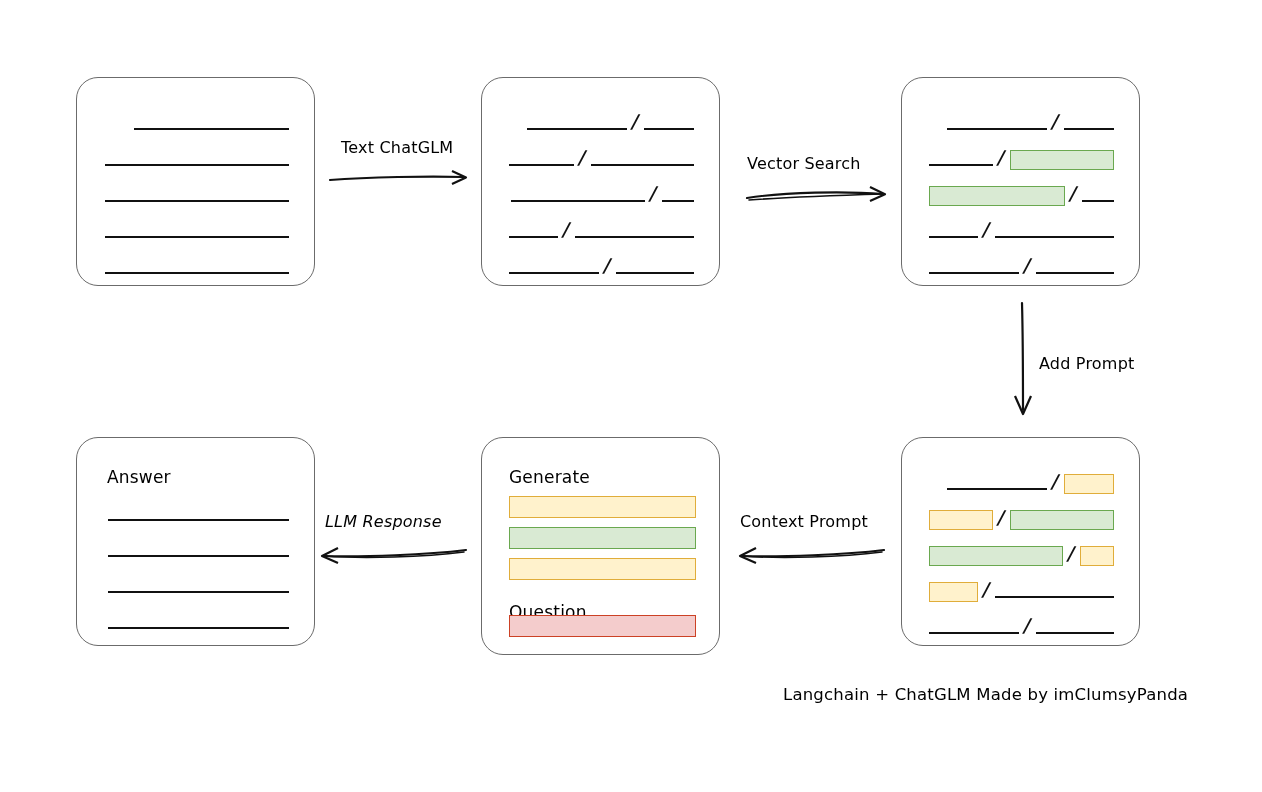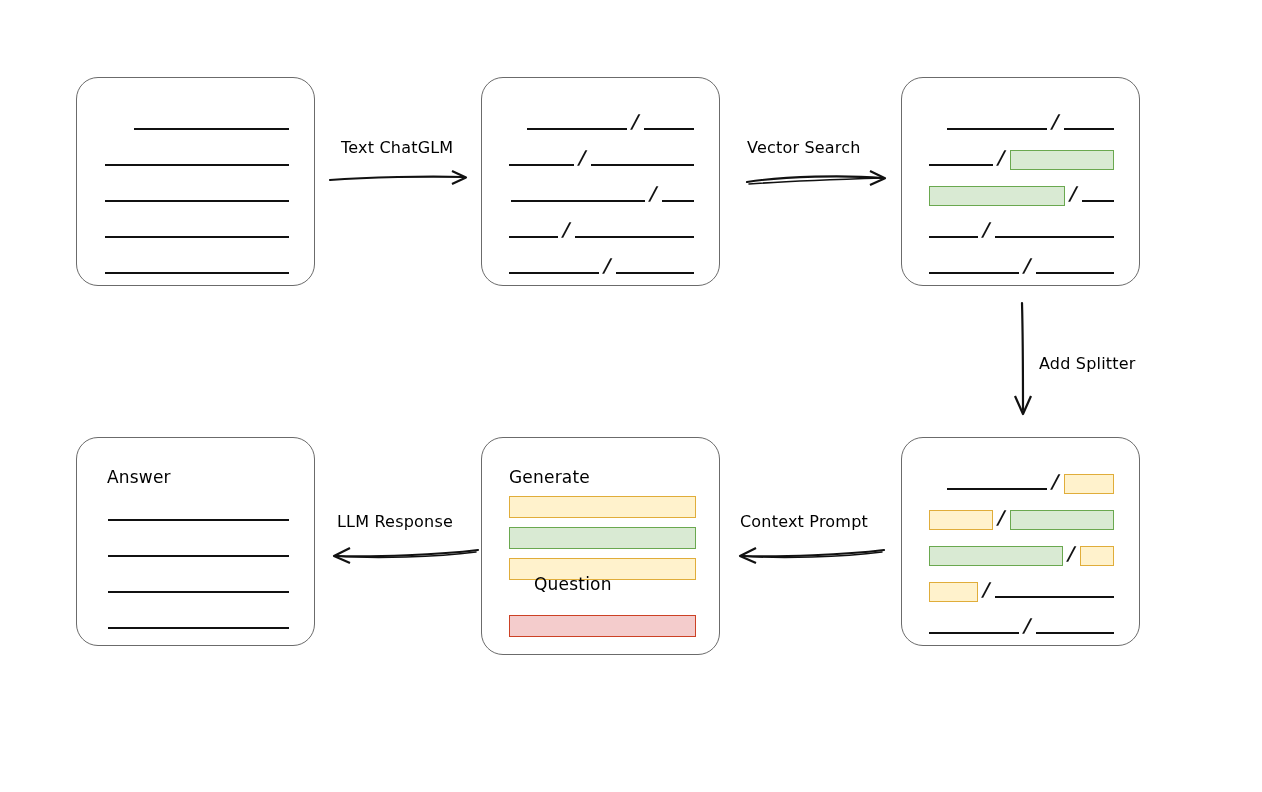--- a/index.html
+++ b/index.html
@@ -168,21 +168,21 @@
           <span class="seg" style="width: 122px;"></span>
         </div>
         <div class="row right" style="top: 144px;">
           <span class="seg" style="width: 93px;"></span>
           <span class="slash">/</span>
           <span class="seg" style="width: 80px;"></span>
         </div>
       </div>
   </div>
 
-  <div class="arrow-group" style="left:745px; top:138px; width:148px; height:55px;">
+  <div class="arrow-group" style="left:745px; top:154px; width:148px; height:55px;">
     <div class="arrow-label" style="left:2px; top:0px;">Vector Search</div>
     <svg class="arrow-svg" width="148" height="30" viewBox="0 0 148 30" style="left:0; top:26px;">
       <path d="M2,18 C40,12 100,11 138,14" stroke="#111" stroke-width="2.2" fill="none" stroke-linecap="round"></path>
       <path d="M4,20 C44,17 104,15 138,14" stroke="#111" stroke-width="1.6" fill="none" stroke-linecap="round"></path>
       <path d="M125,7 L140,14.2 L125,21" stroke="#111" stroke-width="2.2" fill="none" stroke-linejoin="round"></path>
     </svg>
   </div>
 
   <div class="doc-box" style="left:901px; top:77px; width:239px; height:209px;">
     <div class="rows" style="left:27px; right:25px; top:38px;">
@@ -212,21 +212,21 @@
           <span class="seg" style="width: 80px;"></span>
         </div>
       </div>
   </div>
 
   <div class="arrow-group" style="left:1002px; top:300px; width:170px; height:125px;">
     <svg class="arrow-svg" width="40" height="125" viewBox="0 0 40 125" style="left:4px; top:0;">
       <path d="M16,3 C17,40 17,78 17,110" stroke="#111" stroke-width="2.2" fill="none" stroke-linecap="round"></path>
       <path d="M9,96 L17,114 L25,96" stroke="#111" stroke-width="2.2" fill="none" stroke-linejoin="round"></path>
     </svg>
-    <div class="arrow-label" style="left:37px; top:54px;">Add Splitter</div>
+    <div class="arrow-label" style="left:37px; top:54px;">Add Prompt</div>
   </div>
 
   <div class="doc-box" style="left:901px; top:437px; width:239px; height:209px;">
     <div class="rows" style="left:27px; right:25px; top:38px;">
         <div class="row right" style="top: 0px;">
           <span class="seg" style="width: 100px;"></span>
           <span class="slash">/</span>
           <span class="chunk yellow" style="width: 50px;"></span>
         </div>
         <div class="row right" style="top: 36px;">
@@ -261,27 +261,27 @@
     </svg>
   </div>
 
   <div class="doc-box" style="left:481px; top:437px; width:239px; height:218px;">
     <div class="box-heading" style="left:27px; top:29px;">Generate</div>
     <div style="position:absolute; left:27px; top:58px;">
         <div class="chunk tall yellow" style="position: absolute; left: 0px; top: 0px; width: 187px;"></div>
         <div class="chunk tall green" style="position: absolute; left: 0px; top: 31px; width: 187px;"></div>
         <div class="chunk tall yellow" style="position: absolute; left: 0px; top: 62px; width: 187px;"></div>
       </div>
-    <div class="box-heading" style="left:27px; top:136px;margin-left:25px;">Question</div>
+    <div class="box-heading" style="left:27px; top:164px;">Question</div>
     <div style="position:absolute; left:27px; top:177px;">
         <div class="chunk tall red" style="position: absolute; left: 0px; top: 0px; width: 187px;"></div>
       </div>
   </div>
 
-  <div class="arrow-group" style="left:332px; top:512px; width:148px; height:55px;">
+  <div class="arrow-group" style="left:320px; top:512px; width:148px; height:55px;font-style:italic;">
     <div class="arrow-label" style="left:5px; top:0px;">LLM Response</div>
     <svg class="arrow-svg" width="148" height="30" viewBox="0 0 148 30" style="left:0; top:26px;">
       <path d="M146,12 C106,17 44,19 4,18" stroke="#111" stroke-width="2.2" fill="none" stroke-linecap="round"></path>
       <path d="M144,14 C104,19 44,21 4,18" stroke="#111" stroke-width="1.5" fill="none" stroke-linecap="round"></path>
       <path d="M18,10 L2,18 L18,25" stroke="#111" stroke-width="2.2" fill="none" stroke-linejoin="round"></path>
     </svg>
   </div>
 
   <div class="doc-box" style="left:76px; top:437px; width:239px; height:209px;padding-left:26px;">
     <div class="box-heading" style="left:30px; top:29px;">Answer</div>
@@ -294,14 +294,15 @@
         </div>
         <div class="row right" style="top: 72px;">
           <span class="seg" style="width: 181px;"></span>
         </div>
         <div class="row right" style="top: 108px;">
           <span class="seg" style="width: 181px;"></span>
         </div>
       </div>
   </div>
 
+  <div class="credit" style="left:783px; top:685px;">Langchain + ChatGLM Made by imClumsyPanda</div>
 
 </div>
 
 </body></html>

